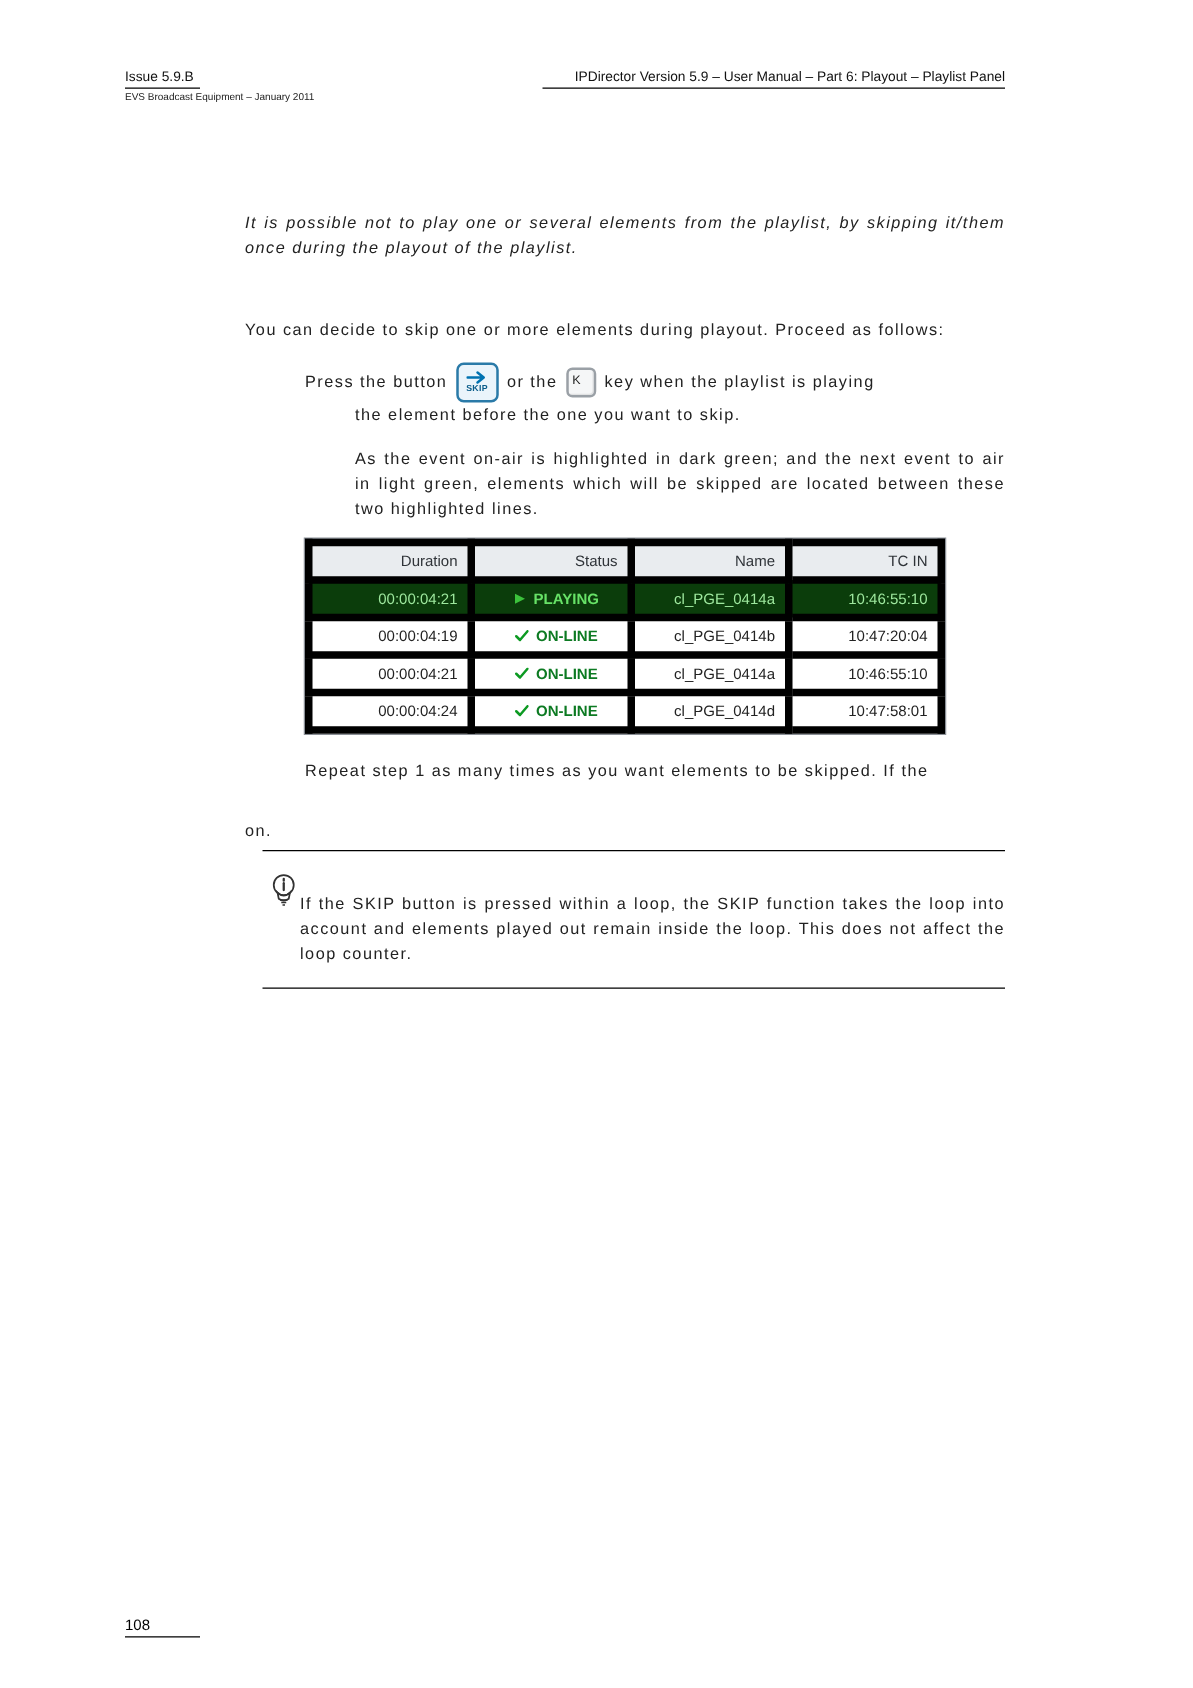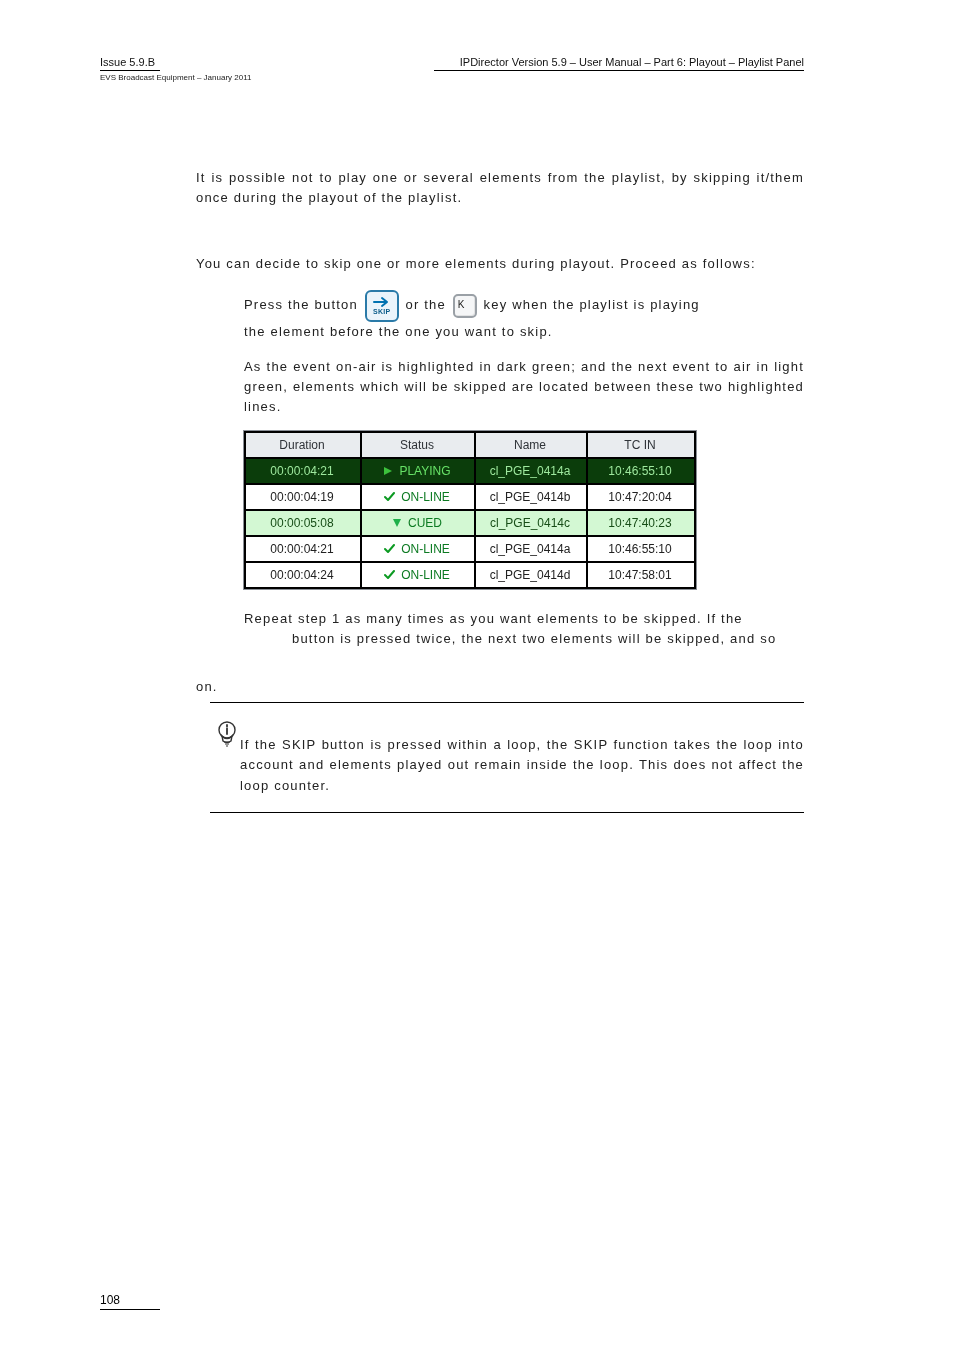--- a/index.html
+++ b/index.html
@@ -50,20 +50,21 @@
     margin-right: 0;
     padding-top: 86px;
     font-size: 13px;
     color: #222;
   }
   .para {
     text-align: justify;
     letter-spacing: 1.2px;
     line-height: 1.55;
     margin-bottom: 24px;
+    font-style: italic;
   }
   .para2 {
     text-align: justify;
     letter-spacing: 1.2px;
     line-height: 1.55;
     margin-top: 46px;
     margin-bottom: 16px;
   }
   .step-block {
     margin-left: 48px;
@@ -72,20 +73,21 @@
     letter-spacing: 1.2px;
     line-height: 1.55;
     text-align: justify;
     vertical-align: bottom;
   }
   .step-cont {
     letter-spacing: 1.2px;
     line-height: 1.55;
     margin-bottom: 14px;
     text-align: justify;
+    margin-left: 40px;
   }
   .skip-btn-wrap, .k-key-wrap {
     display: inline-block;
     vertical-align: middle;
     margin: 0 2px;
   }
   .skip-btn {
     width: 34px;
     height: 32px;
     border: 2px solid #2a7aa8;
@@ -129,40 +131,40 @@
 
   
   .pl-table {
     border-collapse: collapse;
     margin: 8px 0 20px 0;
     font-family: "Segoe UI", Tahoma, Arial, sans-serif;
     font-size: 12px;
     box-shadow: 0 0 0 1px #8a8f96;
   }
   .pl-table th, .pl-table td {
-    border: 2px solid #000000;
-    padding: 3px 8px 3px 6px;
-    text-align: center;
+    border: 6px solid #000000;
+    padding: 3px 8px 3px 16px;
+    text-align: right;
     letter-spacing: 0;
     height: 18px;
     vertical-align: middle;
   }
   .pl-table th {
     background: #e9ecef;
     color: #2f3338;
     font-weight: normal;
     font-size: 12px;
   }
   .pl-table th.duration { width: 100px; }
   .pl-table th.status   { width: 98px; }
   .pl-table th.name     { width: 96px; }
   .pl-table th.tcin     { width: 92px; }
   .row-play td { background: #0b3d0b; color: #9EE89E; }
   .row-cued td { background: #d3f8d3; color: #174d17; }
-  .cell-status { color:#0c7a22; font-weight:normal; }
+  .cell-status { color:#0c7a22; font-weight:bold; }
   .row-play .cell-status { color:#67e267; }
   .row-cued .cell-status { color:#0c7a22; }
   .status-inner { display:flex; align-items:center; gap:6px; justify-content:center; }
   .play-tri svg, .cued-tri svg, .check-mk svg { display:block; }
 
   .repeat-para {
     letter-spacing: 1.2px;
     line-height: 1.55;
     text-align: justify;
     margin-bottom: 30px;
@@ -297,35 +299,20 @@
                   <svg width="11" height="10" viewBox="0 0 11 10">
                       <path d="M1 5 L4 8 L10 1" stroke="#0c9a22" stroke-width="2" fill="none" stroke-linecap="round" stroke-linejoin="round"></path>
                     </svg>
                 </span>
                 <span>ON-LINE</span>
               </div>
             </td>
             <td>cl_PGE_0414b</td>
             <td>10:47:20:04</td>
           </tr>
-          <tr class="row-cued">
-            <td>00:00:05:08</td>
-            <td class="cell-status">
-              <div class="status-inner">
-                <span class="cued-tri">
-                  <svg width="10" height="10" viewBox="0 0 10 10">
-                      <polygon points="1,1 9,1 5,9" fill="#1fb04a"></polygon>
-                    </svg>
-                </span>
-                <span>CUED</span>
-              </div>
-            </td>
-            <td>cl_PGE_0414c</td>
-            <td>10:47:40:23</td>
-          </tr>
           <tr>
             <td>00:00:04:21</td>
             <td class="cell-status">
               <div class="status-inner">
                 <span class="check-mk">
                   <svg width="11" height="10" viewBox="0 0 11 10">
                       <path d="M1 5 L4 8 L10 1" stroke="#0c9a22" stroke-width="2" fill="none" stroke-linecap="round" stroke-linejoin="round"></path>
                     </svg>
                 </span>
                 <span>ON-LINE</span>
@@ -347,21 +334,20 @@
               </div>
             </td>
             <td>cl_PGE_0414d</td>
             <td>10:47:58:01</td>
           </tr>
         </tbody>
       </table>
 
       <div class="repeat-para">
         <span>Repeat step 1 as many times as you want elements to be skipped. If the</span>
-        <span class="ind">button is pressed twice, the next two elements will be skipped, and so</span>
       </div>
     </div>
     <div class="repeat-on">on.</div>
 
     <div class="note-wrap">
       <div class="note-icon">
         <svg width="26" height="30" viewBox="0 0 26 30">
           <ellipse cx="13" cy="11" rx="8" ry="8" fill="none" stroke="#333" stroke-width="1.4"></ellipse>
           <path d="M8 17 Q13 22 18 17 L17 22 Q13 25 9 22 Z" fill="none" stroke="#333" stroke-width="1.4"></path>
           <line x1="13" y1="6" x2="13" y2="7.5" stroke="#333" stroke-width="1.8" stroke-linecap="round"></line>

